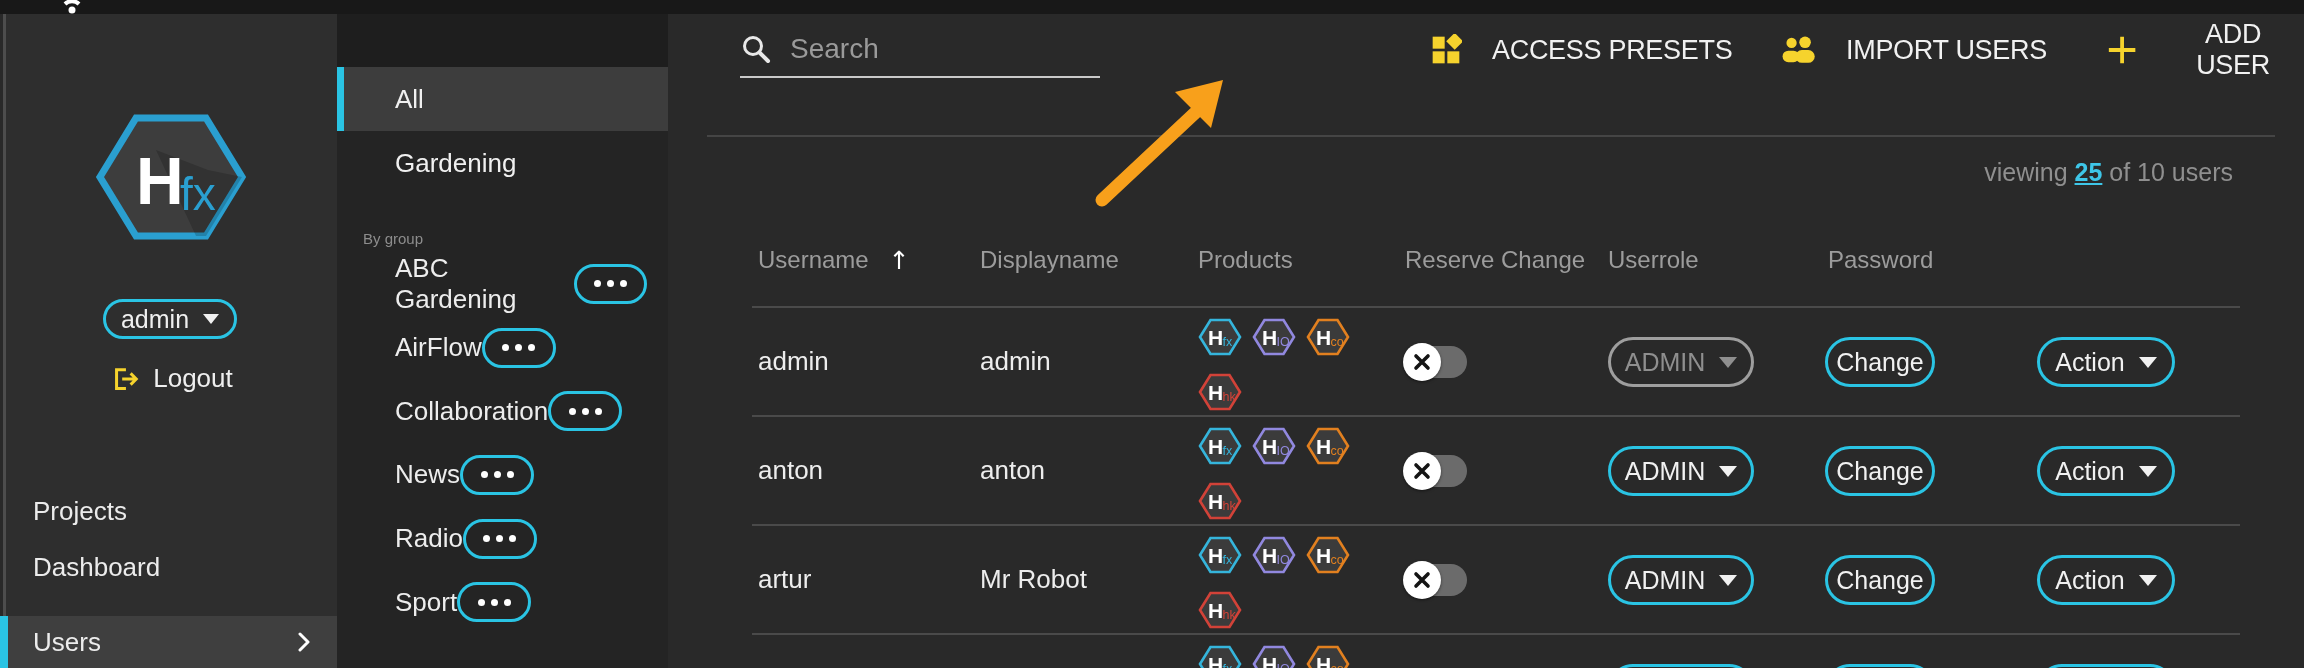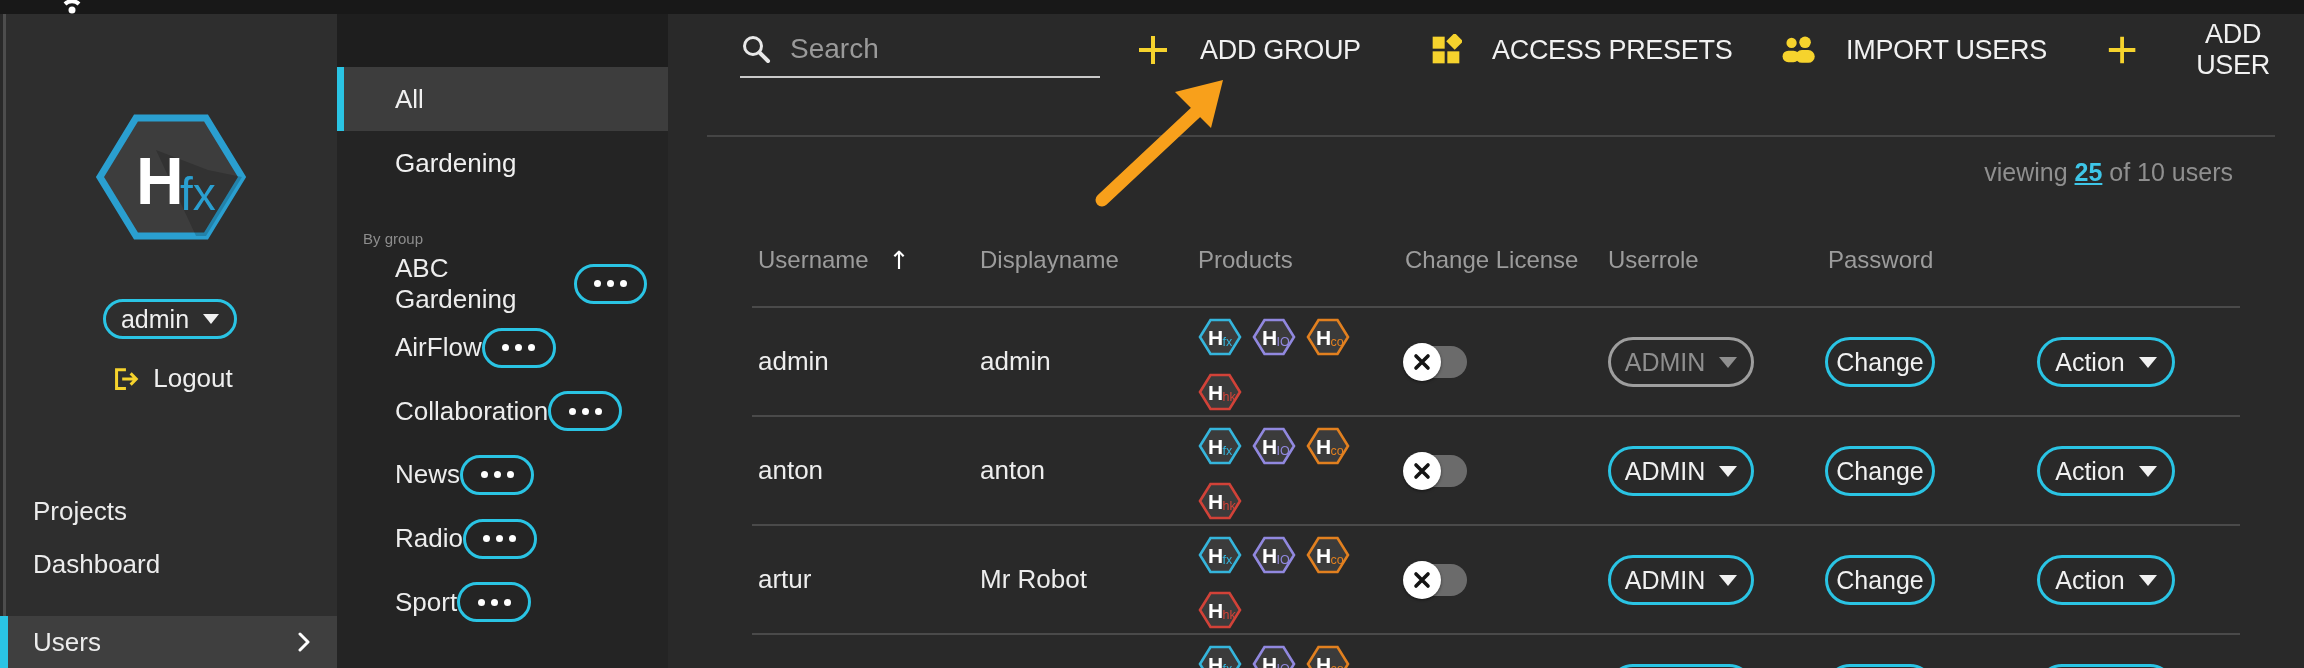--- a/index.html
+++ b/index.html
@@ -25,21 +25,21 @@
     justify-content:center;gap:14px;box-sizing:border-box;cursor:pointer;font-family:inherit;}
   .caret{width:0;height:0;border-left:9px solid transparent;border-right:9px solid transparent;
     border-top:11px solid #f1f1f1;display:inline-block;}
   .caret-sm{width:0;height:0;border-left:8px solid transparent;border-right:8px solid transparent;
     border-top:10px solid #f1f1f1;display:inline-block;}
   .logout{position:absolute;left:0;top:348px;width:331px;display:flex;align-items:center;justify-content:center;
     gap:13px;color:var(--txt);font-size:26px;background:none;border:none;cursor:pointer;font-family:inherit;}
   .nav-item{position:absolute;left:0;width:331px;height:58px;display:flex;align-items:center;
     padding-left:27px;color:#ececec;font-size:26px;box-sizing:border-box;cursor:pointer;}
   #nav-projects{top:468px;}
-  #nav-dashboard{top:508px;align-items:flex-end;}
+  #nav-dashboard{top:524px;}
   #nav-users{top:602px;height:52px;background:#3f3f3f;}
   #nav-users::before{content:"";position:absolute;left:-6px;top:0;bottom:0;width:8px;background:var(--cyan);}
   #nav-users .chev{position:absolute;right:26px;top:16px;}
 
   
   .groups{position:absolute;left:337px;top:14px;width:331px;height:654px;background:var(--bg-groups);overflow:hidden;}
   .groups-top{position:absolute;left:0;top:0;width:100%;height:53px;background:#1e1e1e;}
   .filter{position:absolute;left:0;width:100%;height:64px;display:flex;align-items:center;padding-left:58px;
     color:#f0f0f0;font-size:26px;box-sizing:border-box;cursor:pointer;}
   #filter-all{top:53px;background:var(--bg-sel);}
@@ -213,26 +213,20 @@
   <div class="main">
 
     <div class="search-wrap">
       <svg width="32" height="32" viewBox="0 0 32 32">
         <circle cx="13" cy="13" r="8.5" stroke="#e8e8e8" stroke-width="3" fill="none"></circle>
         <line x1="19.5" y1="19.5" x2="28" y2="28" stroke="#e8e8e8" stroke-width="4" stroke-linecap="round"></line>
       </svg>
       <input class="search-input" type="text" placeholder="Search" style="">
     </div>
 
-    <button class="tbtn" id="btn-add-group">
-      <svg width="34" height="34" viewBox="0 0 34 34">
-        <path d="M17 3 V31 M3 17 H31" stroke="#f6d32d" stroke-width="4"></path>
-      </svg>
-      <span>ADD GROUP</span>
-    </button>
 
     <button class="tbtn" id="btn-access-presets">
       <svg width="32" height="32" viewBox="0 0 24 24">
         <rect x="2" y="2" width="9" height="9" fill="#f6d32d"></rect>
         <rect x="2" y="13" width="9" height="9" fill="#f6d32d"></rect>
         <rect x="13" y="13" width="9" height="9" fill="#f6d32d"></rect>
         <rect x="14" y="1" width="9" height="9" fill="#f6d32d" transform="rotate(45 18.5 5.5)"></rect>
       </svg>
       <span>ACCESS PRESETS</span>
     </button>
@@ -267,21 +261,21 @@
       <span>Username</span>
       <span class="sort-arrow">↑</span>
     </div>
     <div class="th" style="left:312px">
         <span>Displayname</span>
       </div>
     <div class="th" style="left:530px">
         <span>Products</span>
       </div>
     <div class="th" style="left:737px">
-        <span>Change License</span>
+        <span>Reserve Change</span>
       </div>
     <div class="th" style="left:940px">
         <span>Userrole</span>
       </div>
     <div class="th" style="left:1160px">
         <span>Password</span>
       </div>
 
     <div class="rows">
   <div class="trow">

